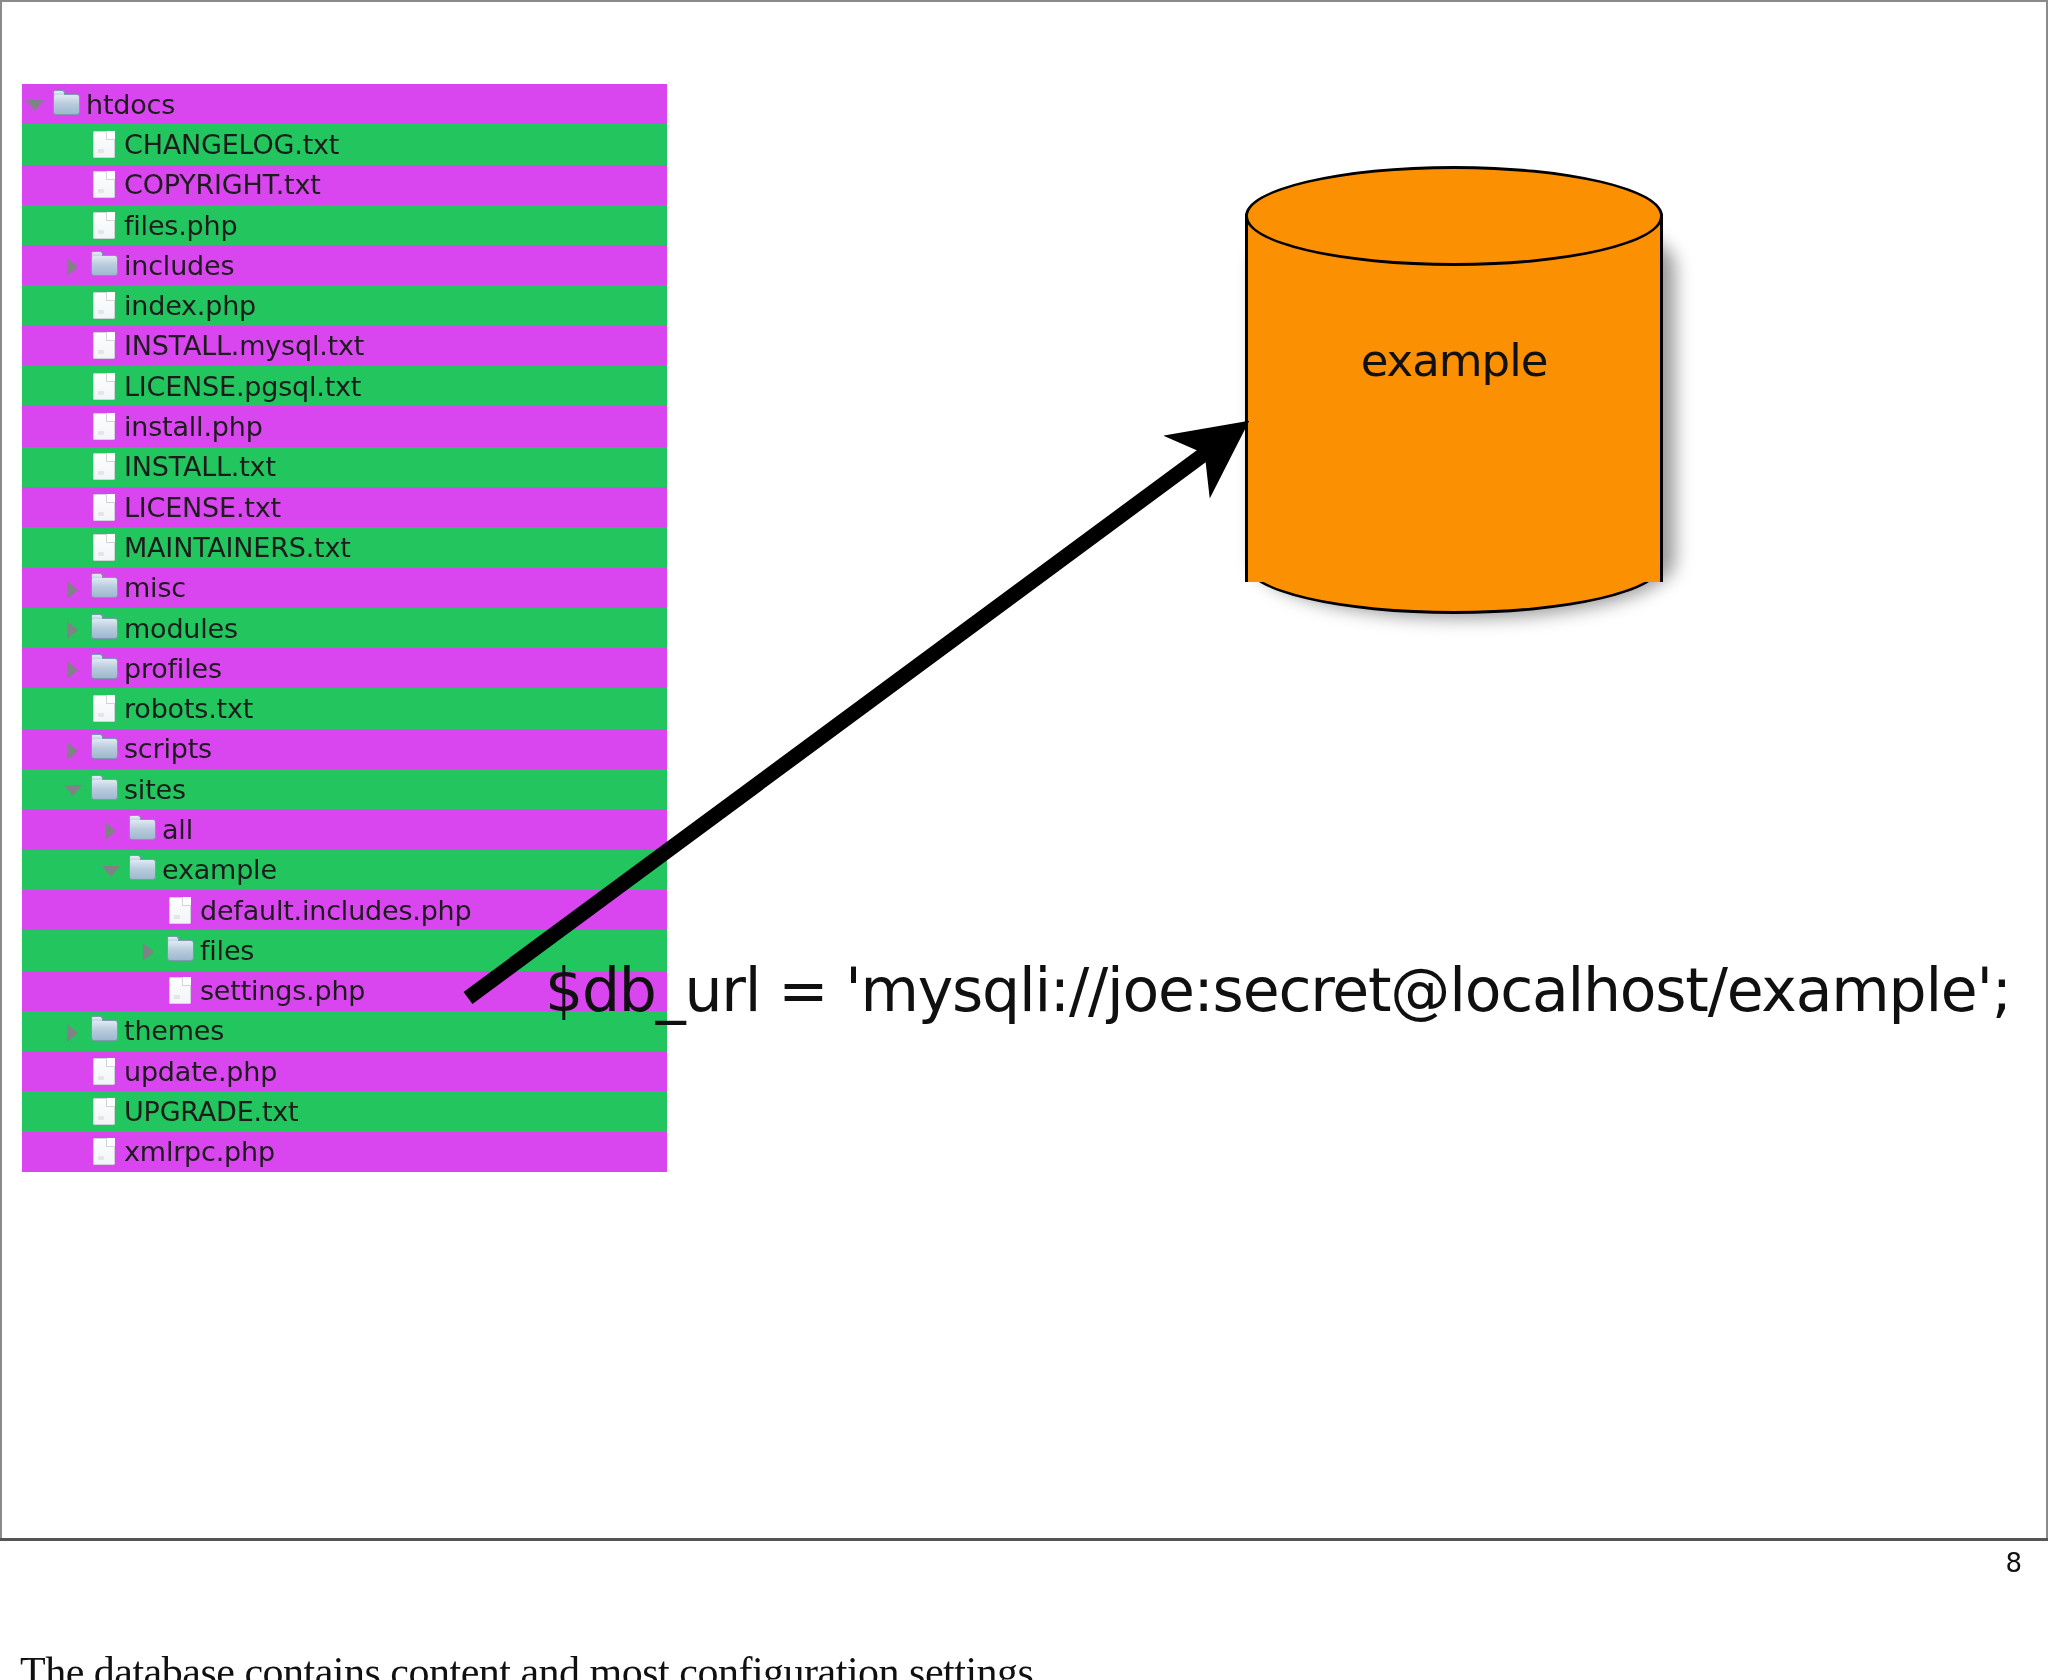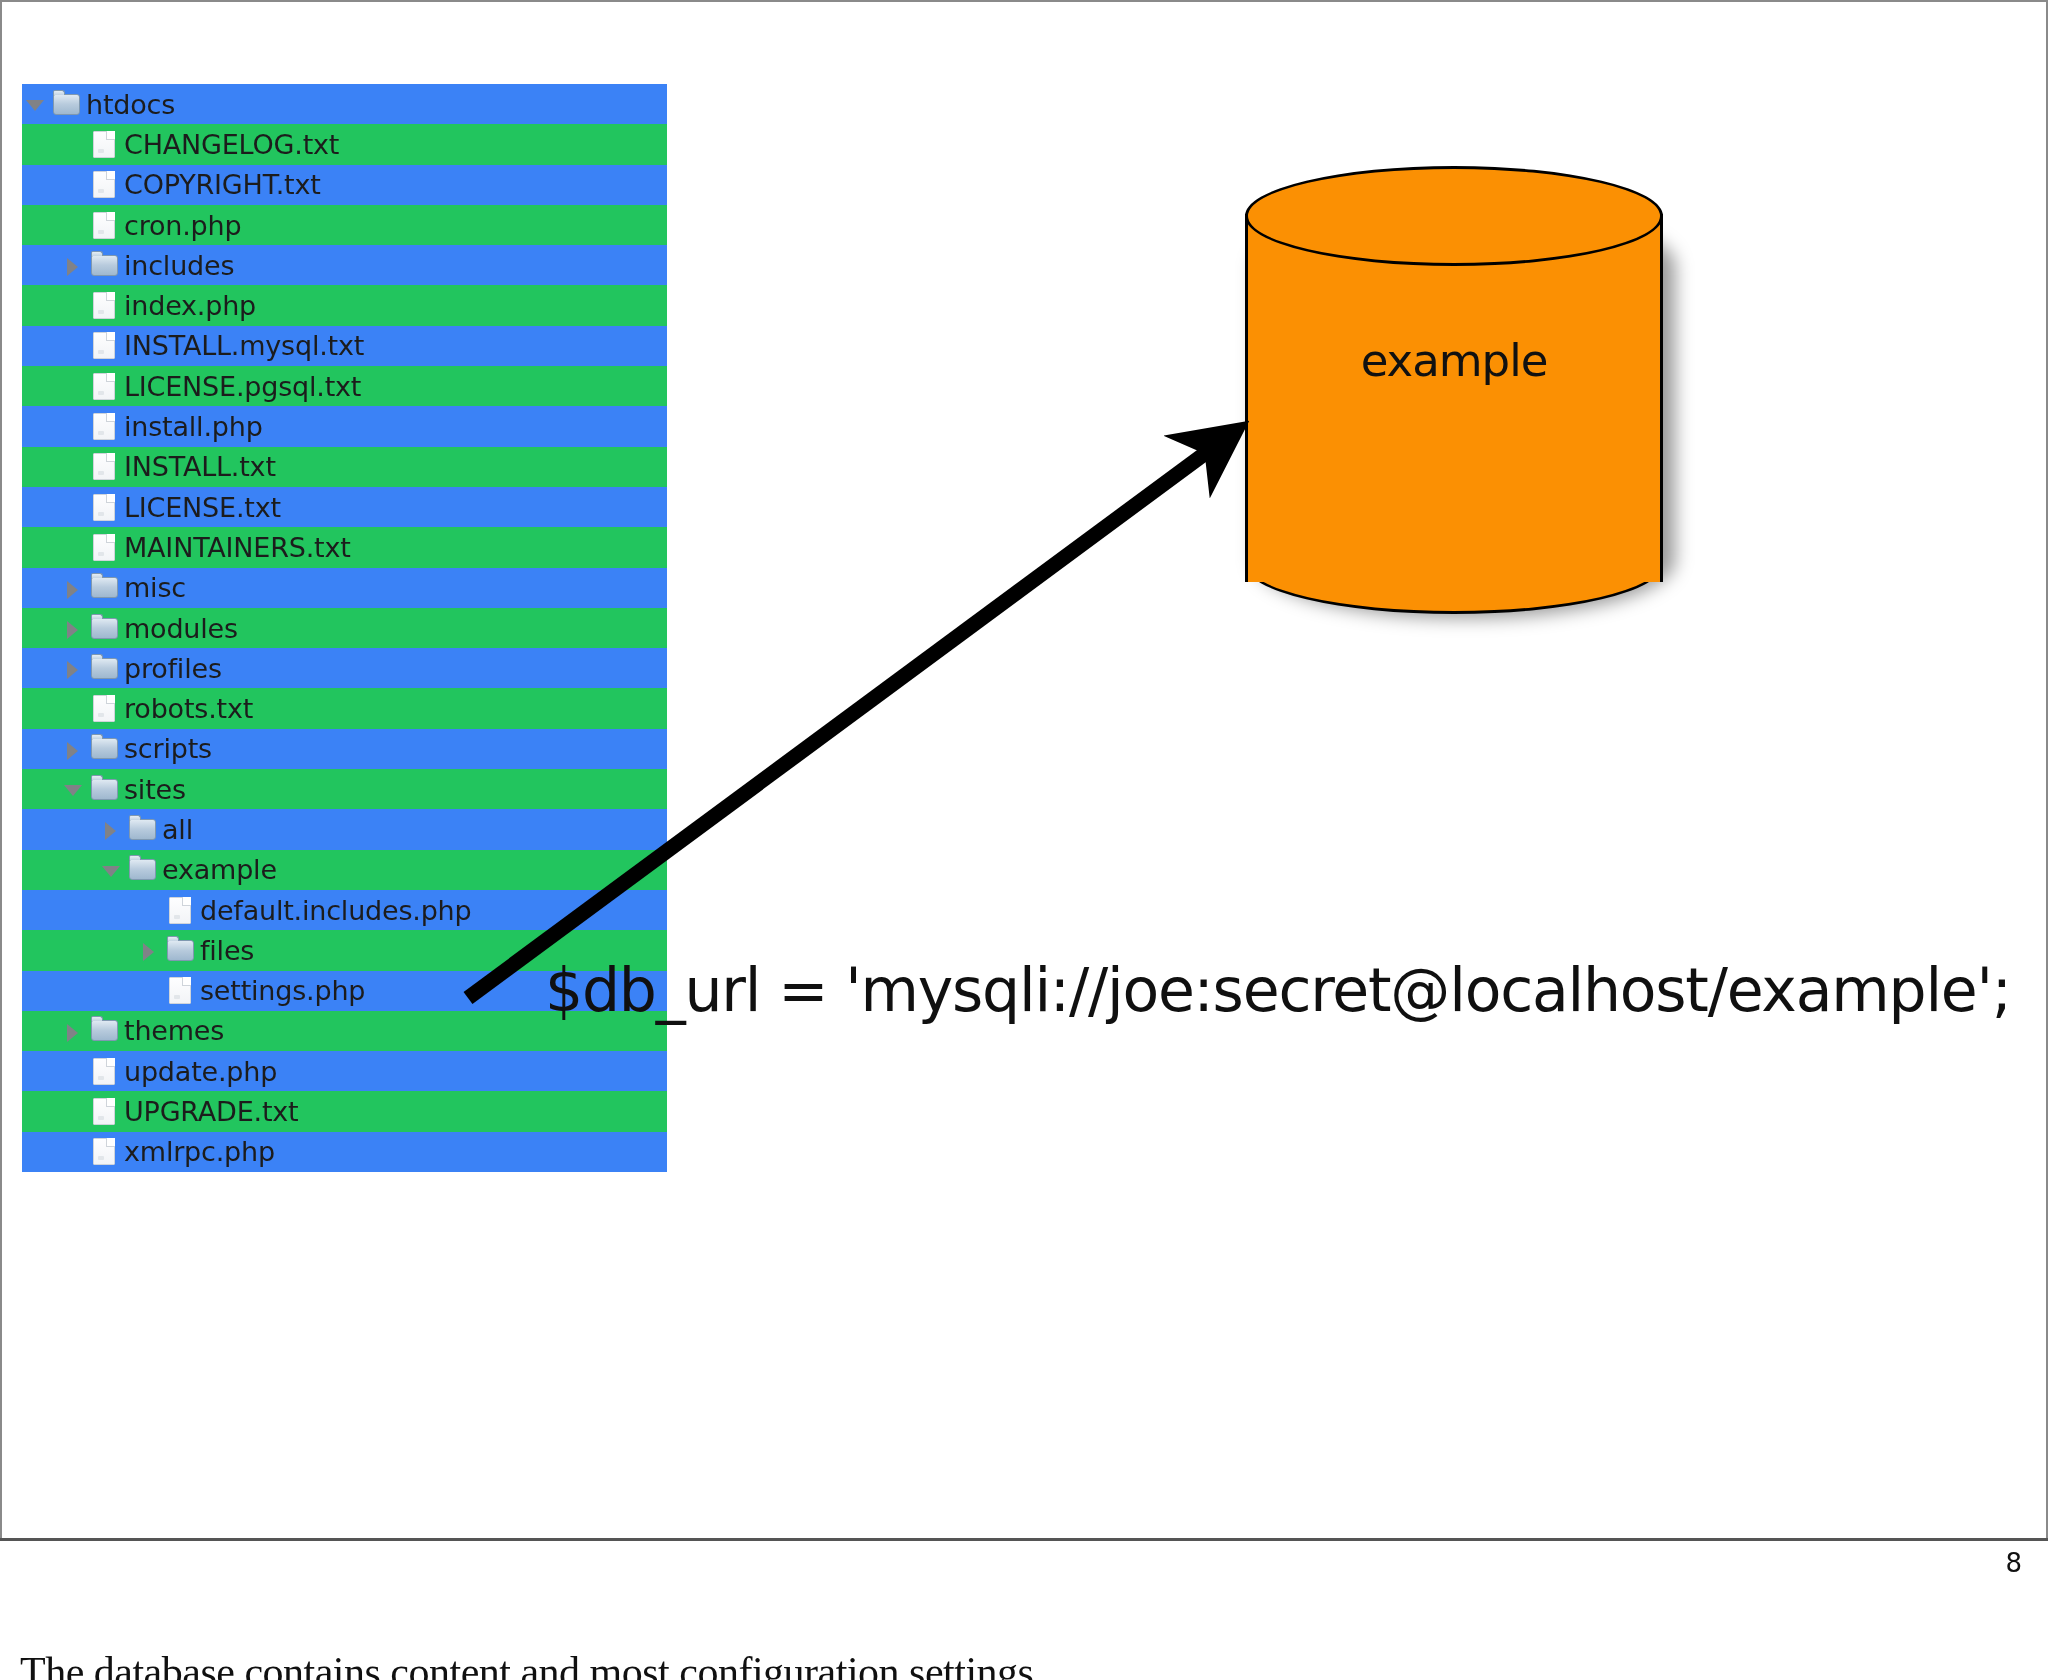--- a/index.html
+++ b/index.html
@@ -58,21 +58,21 @@
     width: 645px;
   }
   .tree-row {
     position: relative;
     height: 40.3px;
     display: flex;
     align-items: center;
     white-space: nowrap;
   }
   .tree-row.stripe { background: #22c55e; }
-  .tree-row.plain  { background: #3b82f6; }
+  .tree-row.plain  { background: #d946ef; }
 
   .disclosure {
     width: 26px;
     min-width: 26px;
     height: 40px;
     position: relative;
     flex: 0 0 26px;
   }
   .disclosure.open::before {
     content: "";
@@ -291,21 +291,21 @@
           <div class="file-icon"></div>
         </div>
         <span class="tree-label">COPYRIGHT.txt</span>
       </div>
       <div class="tree-row stripe">
         <div style="width: 38px; min-width: 38px; flex: 0 0 38px;"></div>
         <div class="disclosure none"></div>
         <div class="icon-wrap">
           <div class="file-icon"></div>
         </div>
-        <span class="tree-label">cron.php</span>
+        <span class="tree-label">files.php</span>
       </div>
       <div class="tree-row plain">
         <div style="width: 38px; min-width: 38px; flex: 0 0 38px;"></div>
         <div class="disclosure closed"></div>
         <div class="icon-wrap">
           <div class="folder-icon"></div>
         </div>
         <span class="tree-label">includes</span>
       </div>
       <div class="tree-row stripe">

